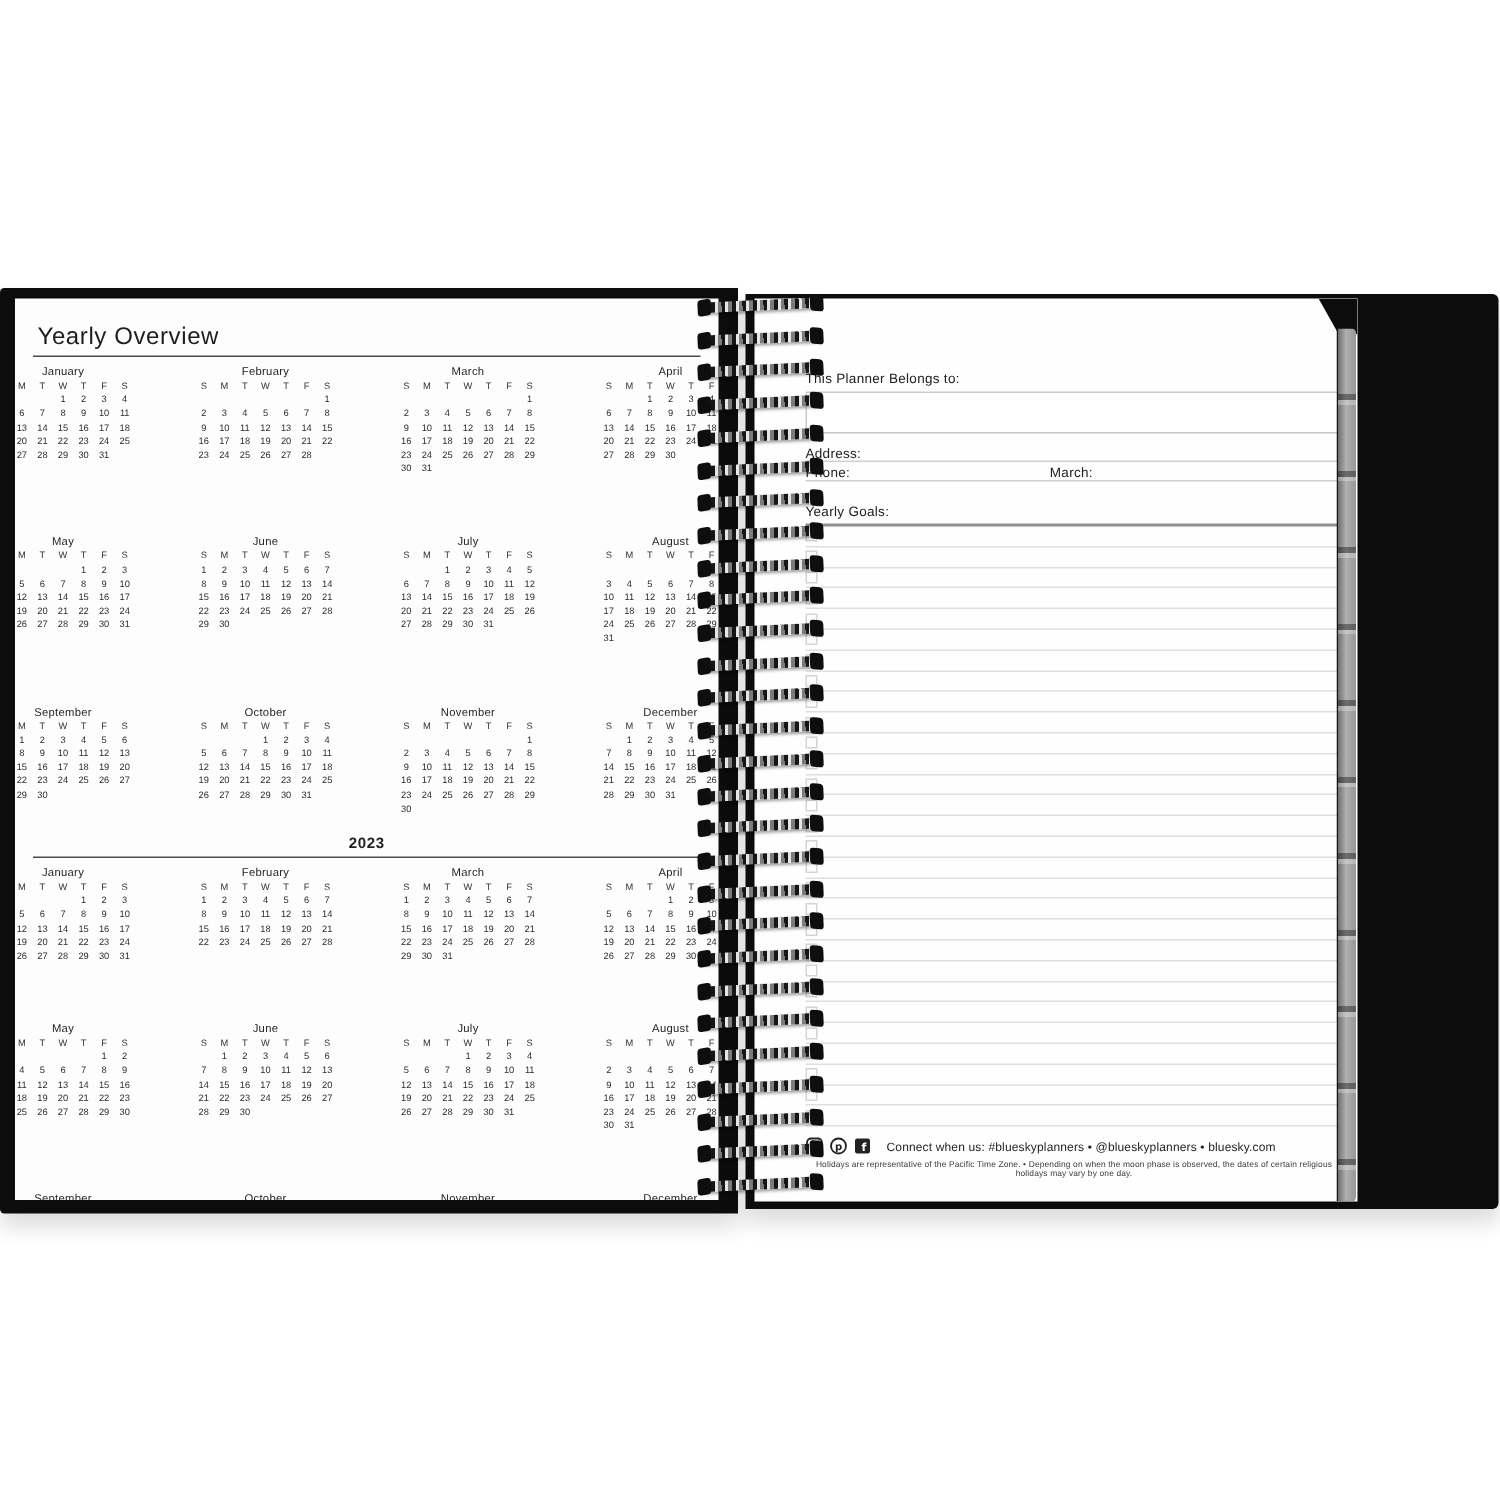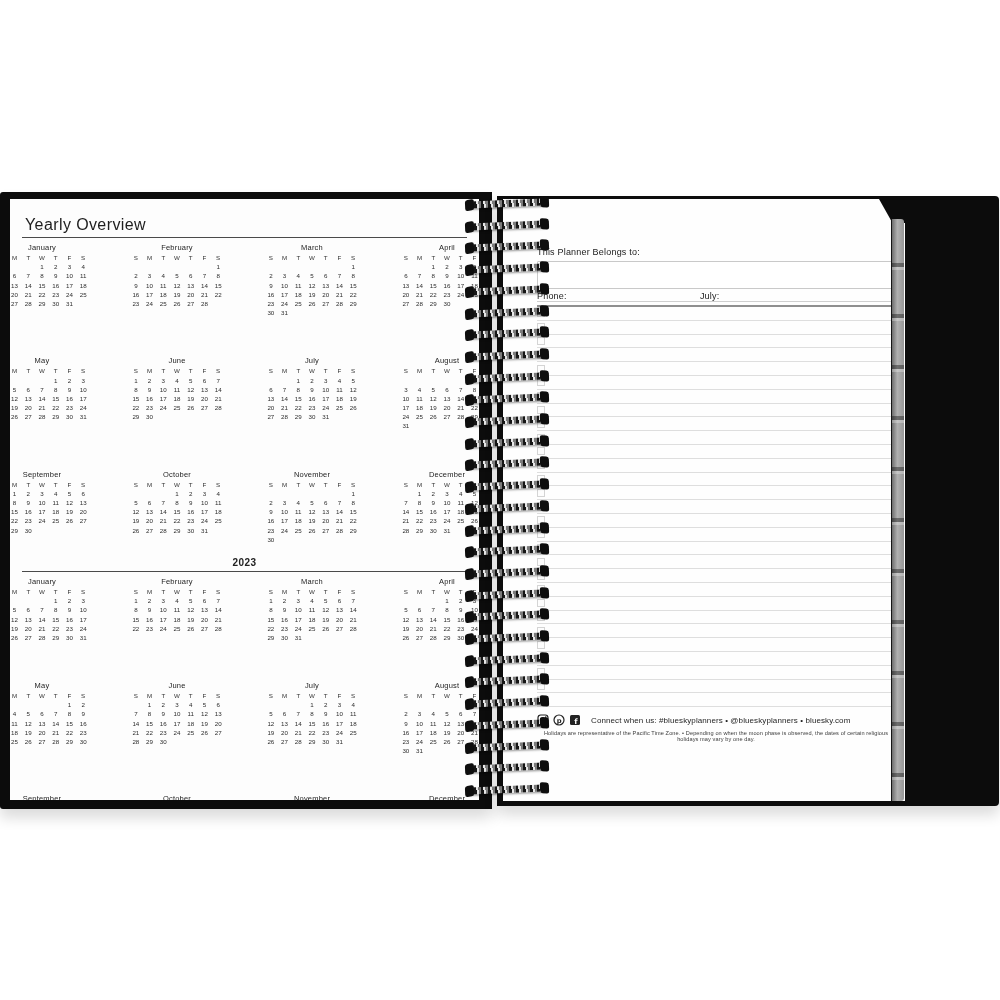--- a/index.html
+++ b/index.html
@@ -1180,30 +1180,34 @@
       </div>
     </div>
   </div>
 
   <div class="cover-right">
     <div class="page-right">
 
       <div class="rp-label">This Planner Belongs to:</div>
       <div class="name-box"></div>
 
+      <div class="field-row">
+        <span class="rp-label">Address:</span>
+      </div>
 
       <div class="split">
         <div class="half phone">
           <span class="rp-label">Phone:</span>
         </div>
         <div class="half email">
-          <span class="rp-label">July:</span>
+          <span class="rp-label">March:</span>
         </div>
       </div>
 
+      <div class="rp-label goals-head">Yearly Goals:</div>
       <div class="goals-divider"></div>
       <div class="goals-lines">
           <div class="goal-row">
             <div class="goal-box"></div>
           </div>
           <div class="goal-row">
             <div class="goal-box"></div>
           </div>
           <div class="goal-row">
             <div class="goal-box"></div>

